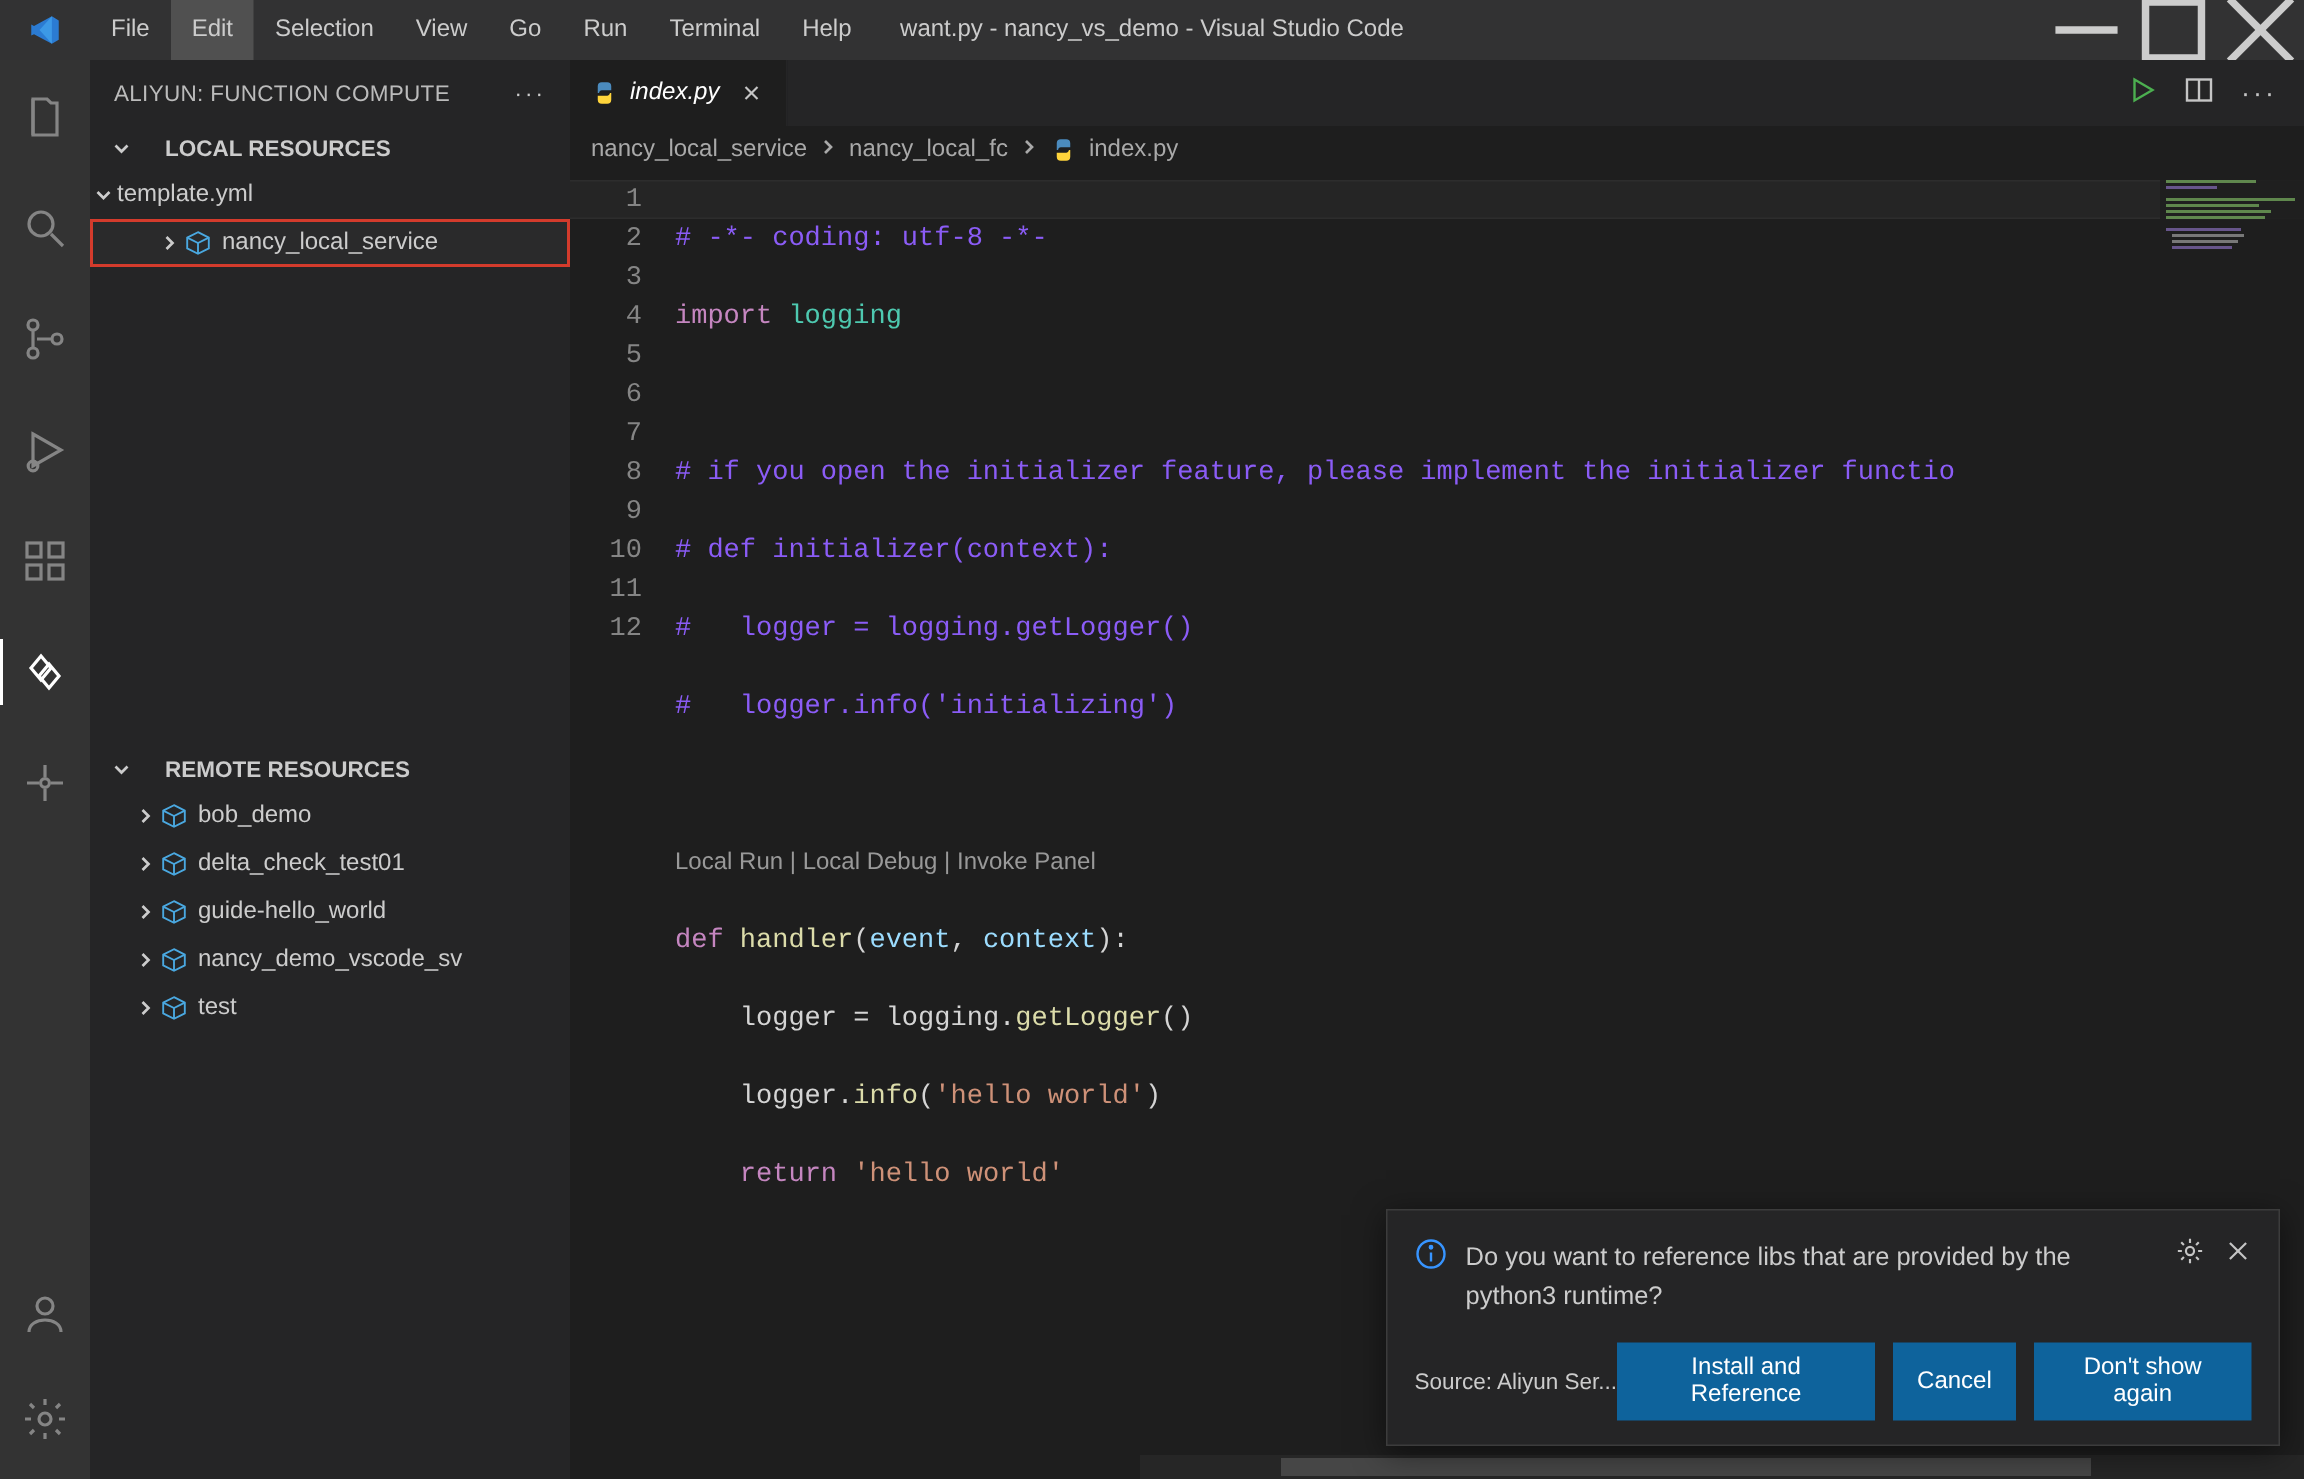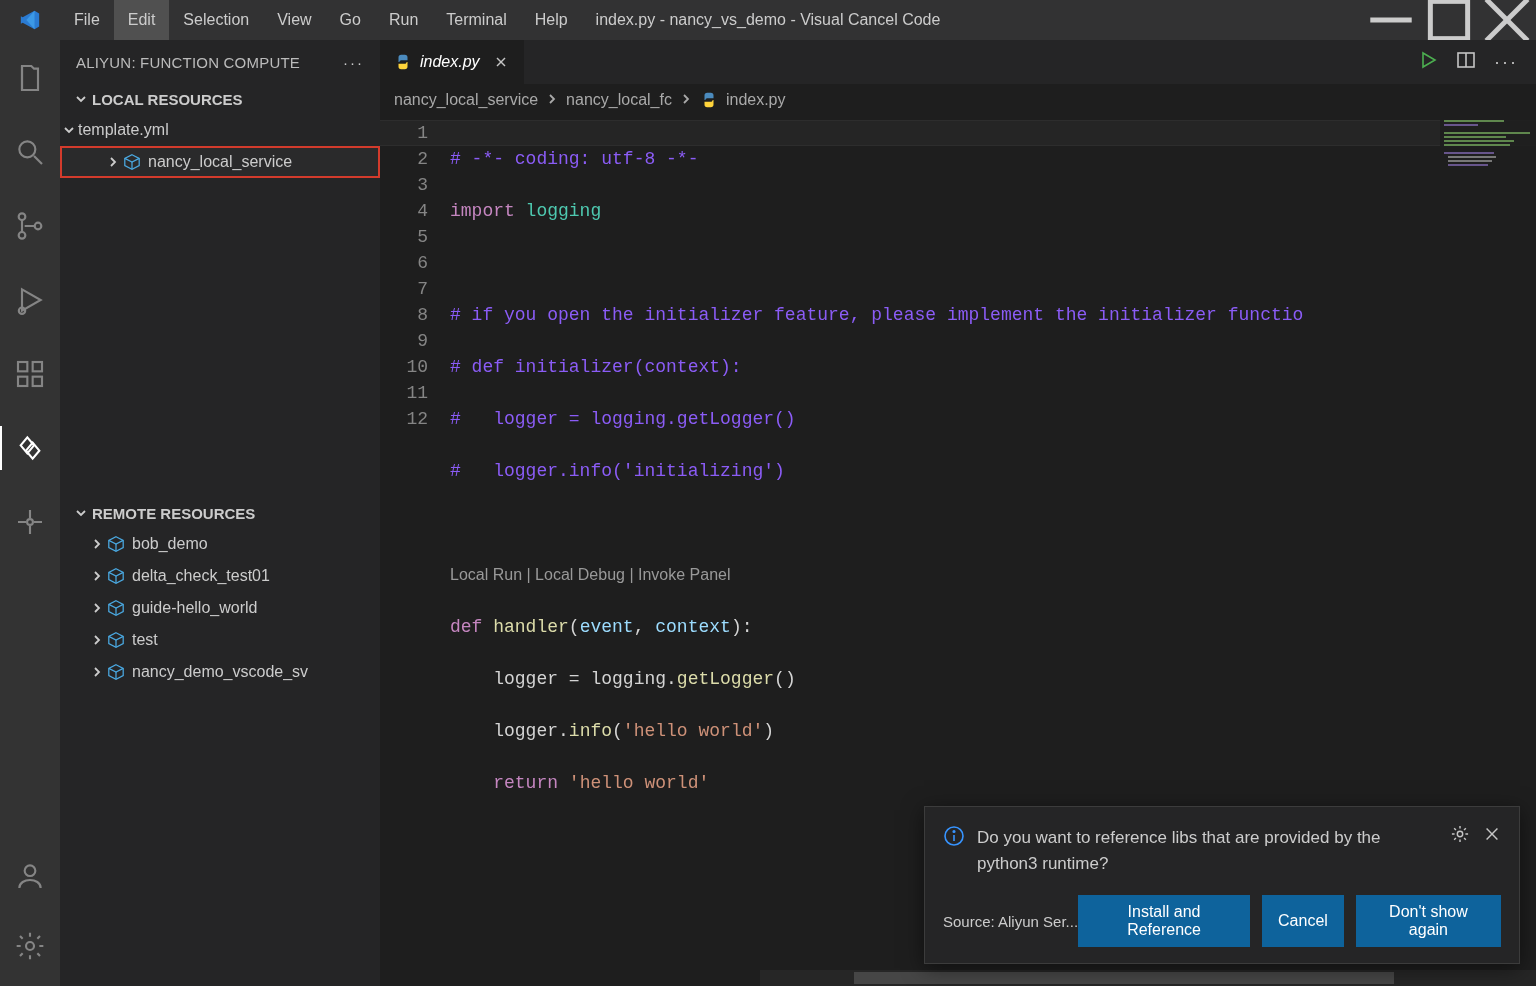--- a/index.html
+++ b/index.html
@@ -21,21 +21,21 @@
   .activitybar { width:60px; background:#333333; display:flex; flex-direction:column; align-items:center; padding-top:8px; gap:14px; height: calc(986px - 40px); position:relative; }
   .activitybar .aicon { width:60px; height:60px; display:flex; align-items:center; justify-content:center; cursor:pointer; position:relative; }
   .activitybar .aicon svg { width:32px; height:32px; stroke:#858585; fill:none; stroke-width:1.6; }
   .activitybar .aicon.active svg { stroke:#ffffff; }
   .activitybar .aicon.active::before { content:""; position:absolute; left:0; top:8px; bottom:8px; width:2px; background:#ffffff; }
   .activitybar .bottom { margin-top:auto; margin-bottom:10px; display:flex; flex-direction:column; gap:10px; }
 
   .sidepanel { width:320px; background:#252526; display:flex; flex-direction:column; height: calc(986px - 40px); position:relative; }
   .sidepanel .header { height:44px; display:flex; align-items:center; padding:0 16px; color:#bbbbbb; font-size:15px; text-transform:uppercase; letter-spacing:0.2px; }
   .sidepanel .header .more { margin-left:auto; letter-spacing:2px; cursor:pointer; color:#cccccc; }
-  .sidepanel .section-title { height:30px; display:flex; align-items:center; padding-left:12px; font-size:15px; font-weight:700; color:#cccccc; background:#252526; cursor:pointer; gap:2px; }
+  .sidepanel .section-title { height:30px; display:flex; align-items:center; padding-left:12px; font-size:15px; font-weight:700; color:#cccccc; background:#252526; cursor:pointer; gap:20px; }
   .sidepanel .tree .row { height:32px; display:flex; align-items:center; font-size:16px; color:#cccccc; cursor:pointer; }
   .sidepanel .tree .row.highlighted { outline:2px solid #d33b2c; outline-offset:-2px; background:#2a2a2b; }
   .chevron { width:18px; display:inline-flex; justify-content:center; align-items:center; }
   .chevron svg { width:14px; height:14px; stroke:#cccccc; fill:none; stroke-width:1.8; }
   .cube { width:20px; height:20px; display:inline-flex; align-items:center; justify-content:center; margin-right:6px; }
   .cube svg { width:18px; height:18px; stroke:#4aa8e0; fill:none; stroke-width:1.4; }
 
   .editor { flex:1; display:flex; flex-direction:column; background:#1e1e1e; position:relative; height: calc(986px - 40px); }
   .tabs { height:44px; background:#252526; display:flex; align-items:stretch; }
   .tab { display:flex; align-items:center; gap:8px; padding:0 14px; background:#1e1e1e; color:#ffffff; font-size:16px; font-style:italic; border-right:1px solid #252526; cursor:pointer; }
@@ -95,21 +95,21 @@
   <div class="menu">
     <div class="item">File</div>
     <div class="item hover">Edit</div>
     <div class="item">Selection</div>
     <div class="item">View</div>
     <div class="item">Go</div>
     <div class="item">Run</div>
     <div class="item">Terminal</div>
     <div class="item">Help</div>
   </div>
-  <div class="title">index.py - nancy_vs_demo - Visual Cancel Code</div>
+  <div class="title">want.py - nancy_vs_demo - Visual Studio Code</div>
   <div class="wincontrols">
     <div class="winbtn">
         <svg viewBox="0 0 14 14">
           <line x1="2" y1="7" x2="12" y2="7"></line>
         </svg>
       </div>
     <div class="winbtn">
         <svg viewBox="0 0 14 14">
           <rect x="2.5" y="2.5" width="9" height="9"></rect>
         </svg>
@@ -286,36 +286,36 @@
               <polyline points="5,3 9,7 5,11"></polyline>
             </svg>
           </span>
           <span class="cube">
             <svg viewBox="0 0 20 20">
               <polygon points="10,2 18,6 18,14 10,18 2,14 2,6"></polygon>
               <polyline points="2,6 10,10 18,6"></polyline>
               <line x1="10" y1="10" x2="10" y2="18"></line>
             </svg>
           </span>
-          <span>test</span>
+          <span>nancy_demo_vscode_sv</span>
         </div>
       <div class="row" style="padding-left:28px">
           <span class="chevron">
             <svg viewBox="0 0 14 14">
               <polyline points="5,3 9,7 5,11"></polyline>
             </svg>
           </span>
           <span class="cube">
             <svg viewBox="0 0 20 20">
               <polygon points="10,2 18,6 18,14 10,18 2,14 2,6"></polygon>
               <polyline points="2,6 10,10 18,6"></polyline>
               <line x1="10" y1="10" x2="10" y2="18"></line>
             </svg>
           </span>
-          <span>nancy_demo_vscode_sv</span>
+          <span>test</span>
         </div>
     </div>
   </div>
 
   <div class="editor">
     <div class="tabs">
       <div class="tab">
         <span class="pyicon"><svg viewBox="0 0 20 20">
               <path d="M8 2h4c2 0 3 1 3 3v3H8c-1 0-2 1-2 2v0H5V5c0-2 1-3 3-3z" fill="#4b8bbe"></path>
               <path d="M12 18H8c-2 0-3-1-3-3v-3h7c1 0 2-1 2-2h1v5c0 2-1 3-3 3z" fill="#ffd43b"></path>

